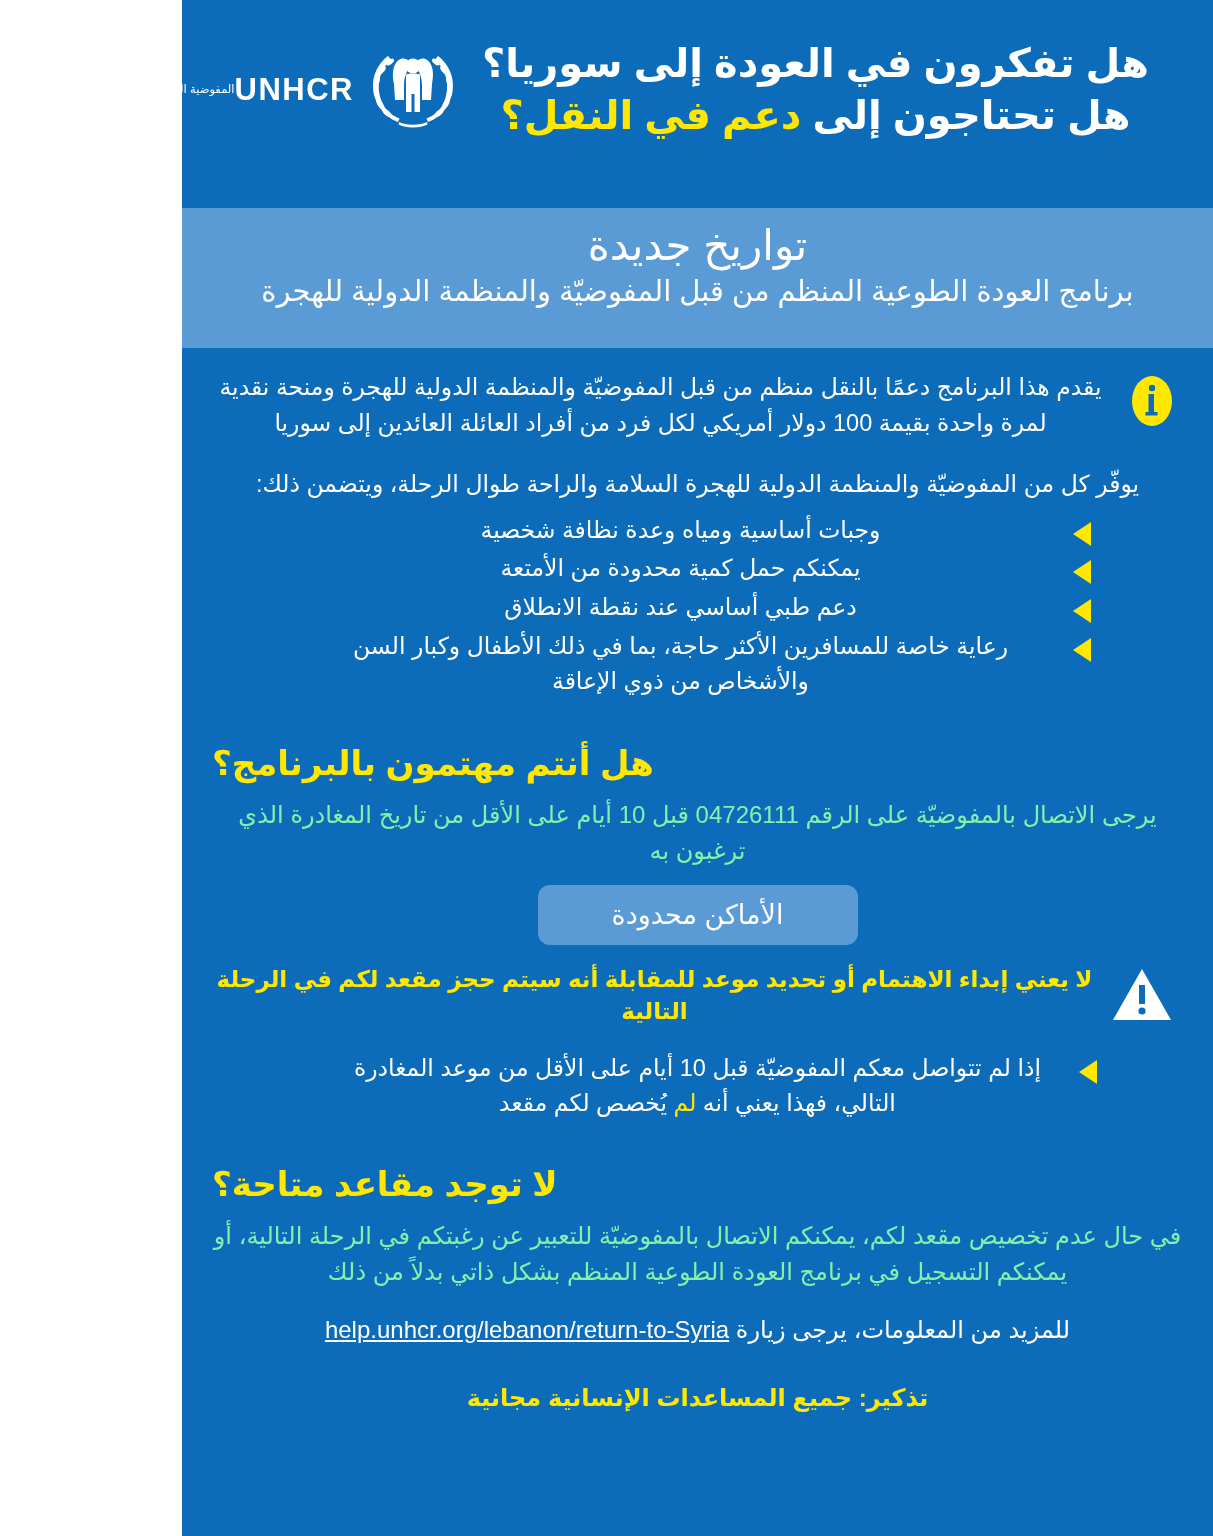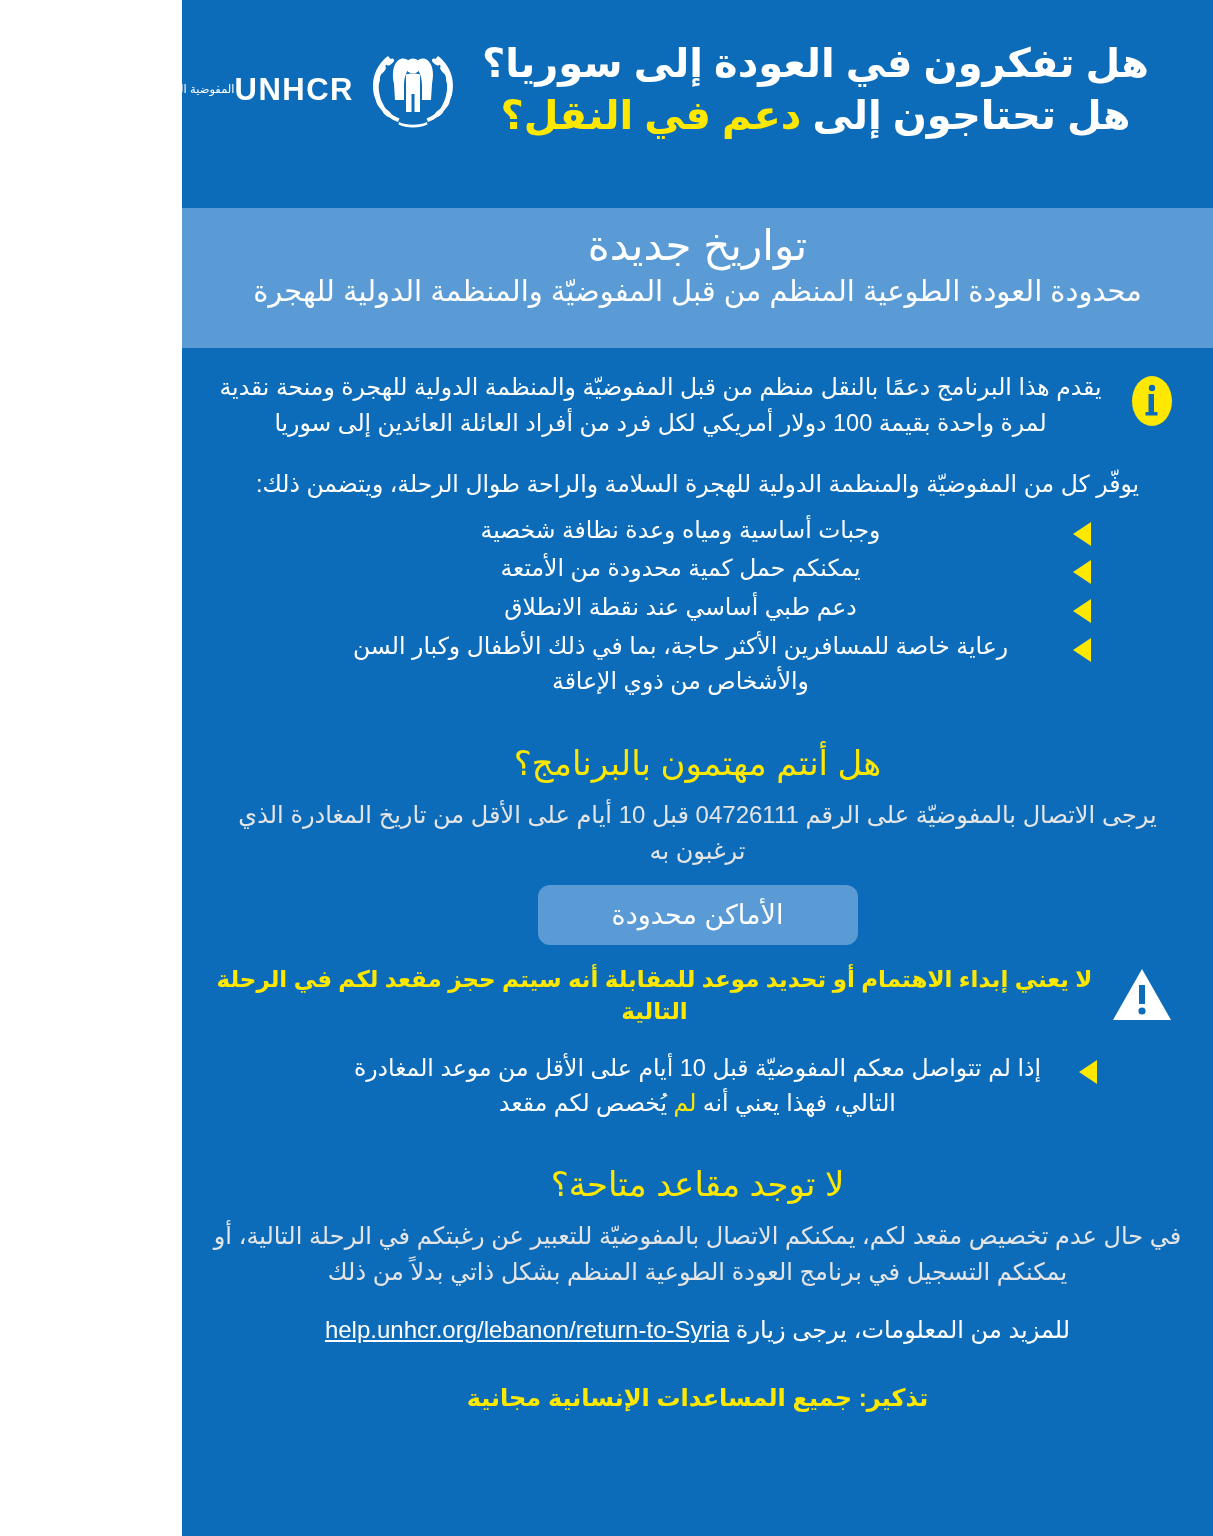--- a/index.html
+++ b/index.html
@@ -176,27 +176,27 @@
     line-height: 1.48;
     text-align: center;
     padding-left: 92px;
   }
   .bullet-text .hl { color: #ffe800; }
 
   
   .section-heading {
     color: #ffe800;
     font-size: 34px;
-    font-weight: normal;
-    text-align: center;
+    font-weight: bold;
+    text-align: left;
     margin-top: 44px;
     margin-bottom: 14px;
   }
   .section-para {
-    color: #e5e5e5;
+    color: #86efac;
     font-size: 24px;
     line-height: 1.5;
     text-align: center;
     margin-bottom: 16px;
   }
 
   .pill-wrap {
     display: flex;
     justify-content: center;
     margin-top: 6px;
@@ -343,21 +343,21 @@
           </svg>
         </span>
         <div class="logo-wordmark small">IOM • OIM</div>
       </div>
 
     </div>
   </div>
 
   <div class="banner">
     <div class="banner-title">تواريخ جديدة</div>
-    <div class="banner-sub">محدودة العودة الطوعية المنظم من قبل المفوضيّة والمنظمة الدولية للهجرة</div>
+    <div class="banner-sub">برنامج العودة الطوعية المنظم من قبل المفوضيّة والمنظمة الدولية للهجرة</div>
   </div>
 
   <div class="body-area">
 
     <div class="info-row">
       <span class="info-icon">
         <svg width="46" height="54" viewBox="0 0 46 54" aria-hidden="true">
           <ellipse cx="23" cy="27" rx="20" ry="25" fill="#ffe800"></ellipse>
           <circle cx="23" cy="14" r="3.2" fill="#0d6cb9"></circle>
           <path d="M19.5 20 h5.5 v18 h3.5 v3.5 h-12 v-3.5 h3 Z" fill="#0d6cb9"></path>

